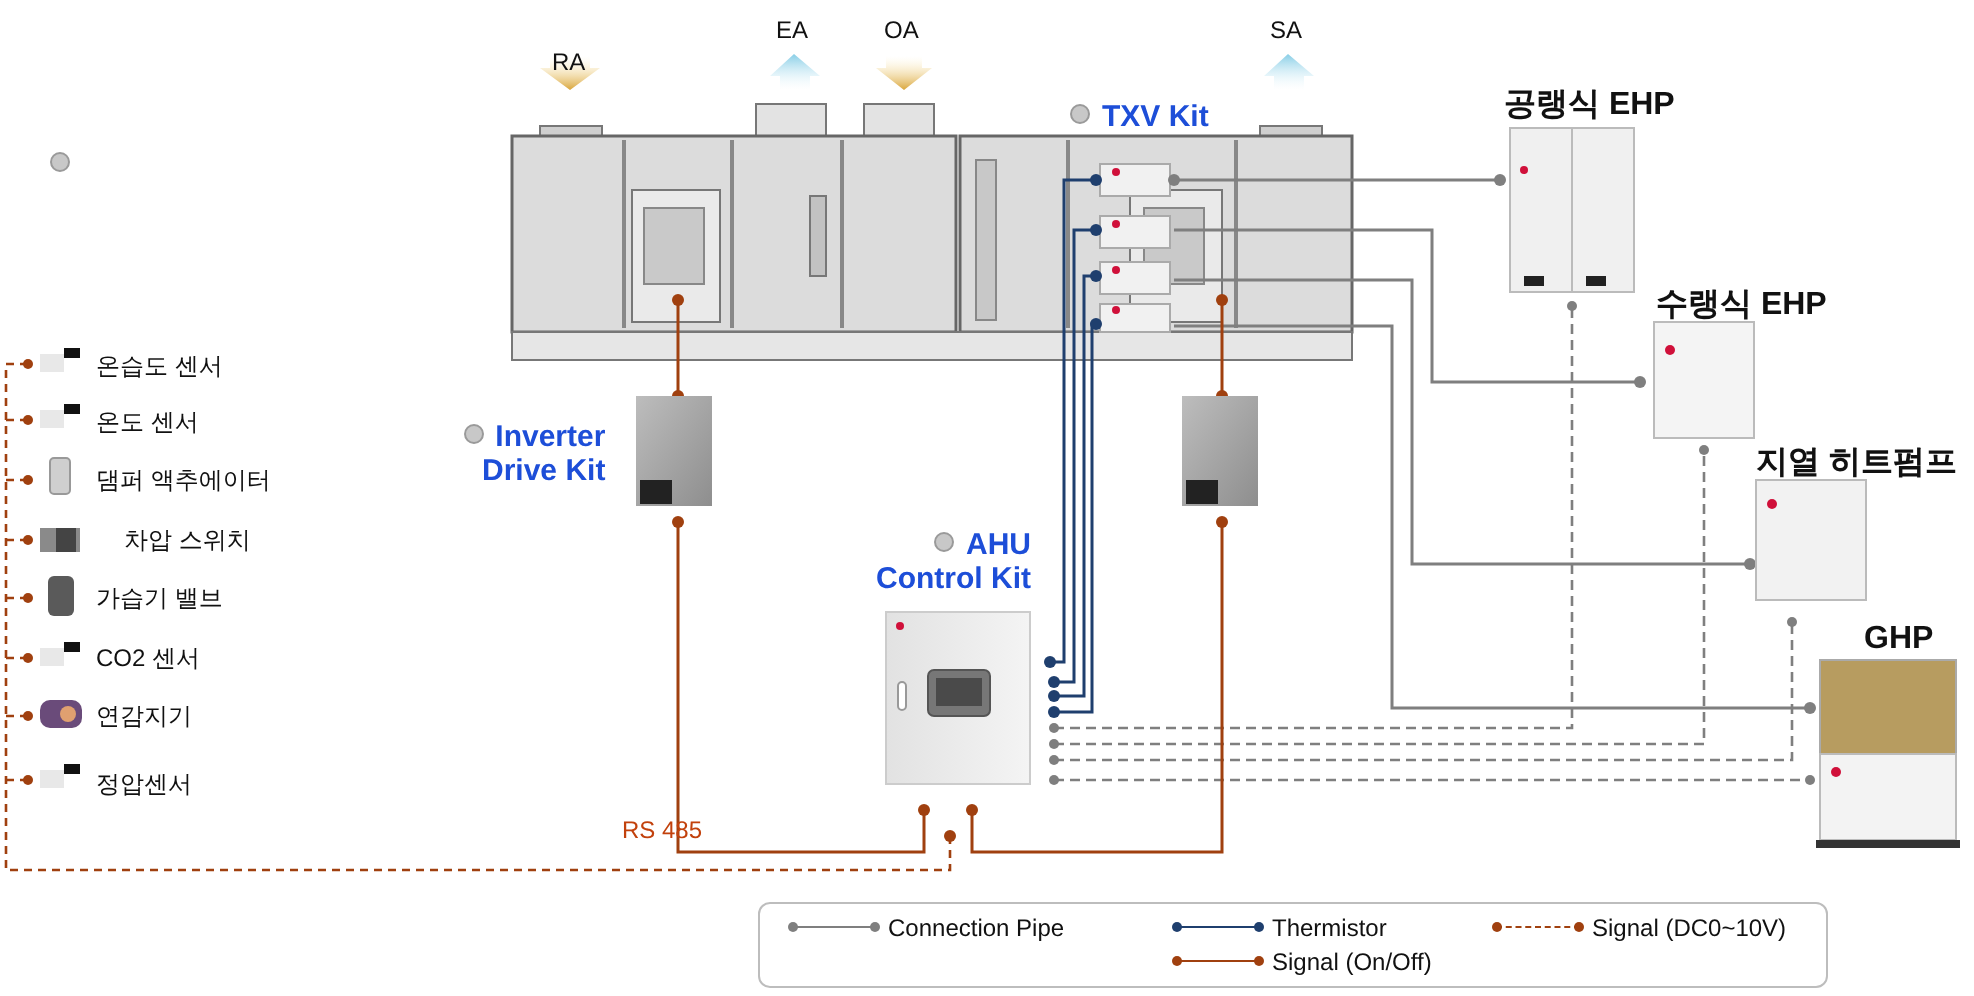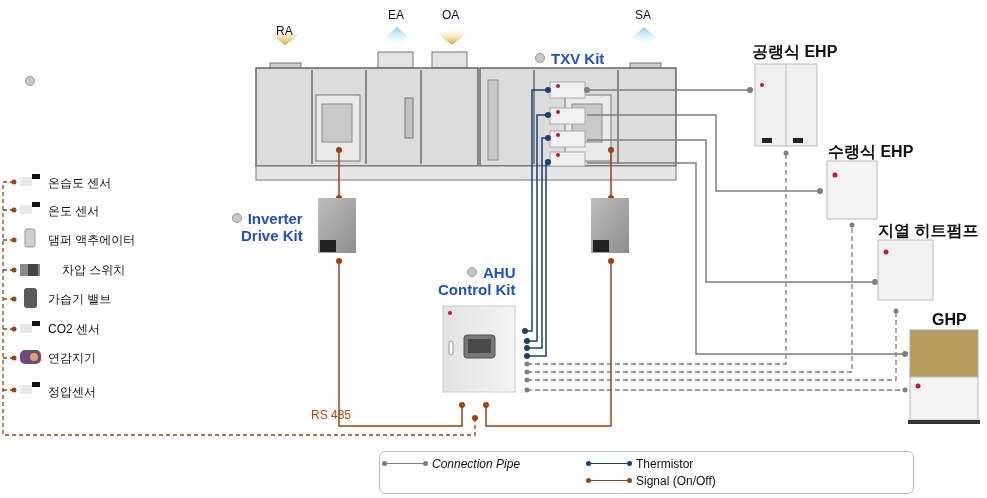--- a/index.html
+++ b/index.html
@@ -278,22 +278,25 @@
 <div class="dev-label" style="left:48px; top:384px;">정압센서</div>
 
 <div class="unit-label" style="left:752px; top:42px;">공랭식  EHP</div>
 <div class="unit-label" style="left:828px; top:142px;">수랭식  EHP</div>
 <div class="unit-label" style="left:878px; top:221px;">지열 히트펌프</div>
 <div class="unit-label" style="left:932px; top:311px;">GHP</div>
 
 <div class="lbl" style="left:311px; top:408px;">RS 485</div>
 
 <div class="legend">
-  <div class="leg-item" style="left:4px; top:5px;font-style:italic;">
+  <div class="leg-item" style="left:16px; top:5px;">
     <span class="leg-line" style="color:#7f7f7f; border-top:1.5px solid #7f7f7f;"></span><span>Connection Pipe</span>
   </div>
   <div class="leg-item" style="left:208px; top:5px;">
     <span class="leg-line" style="color:#1f3f6e; border-top:1.5px solid #1f3f6e;"></span><span>Thermistor</span>
   </div>
   <div class="leg-item" style="left:208px; top:22px;">
     <span class="leg-line" style="color:#a0400f; border-top:1.5px solid #a0400f;"></span><span>Signal (On/Off)</span>
   </div>
+  <div class="leg-item" style="left:368px; top:5px;">
+    <span class="leg-line" style="color:#a0400f; border-top:1.5px dashed #a0400f;"></span><span>Signal (DC0~10V)</span>
+  </div>
 </div>
 
 </body></html>

